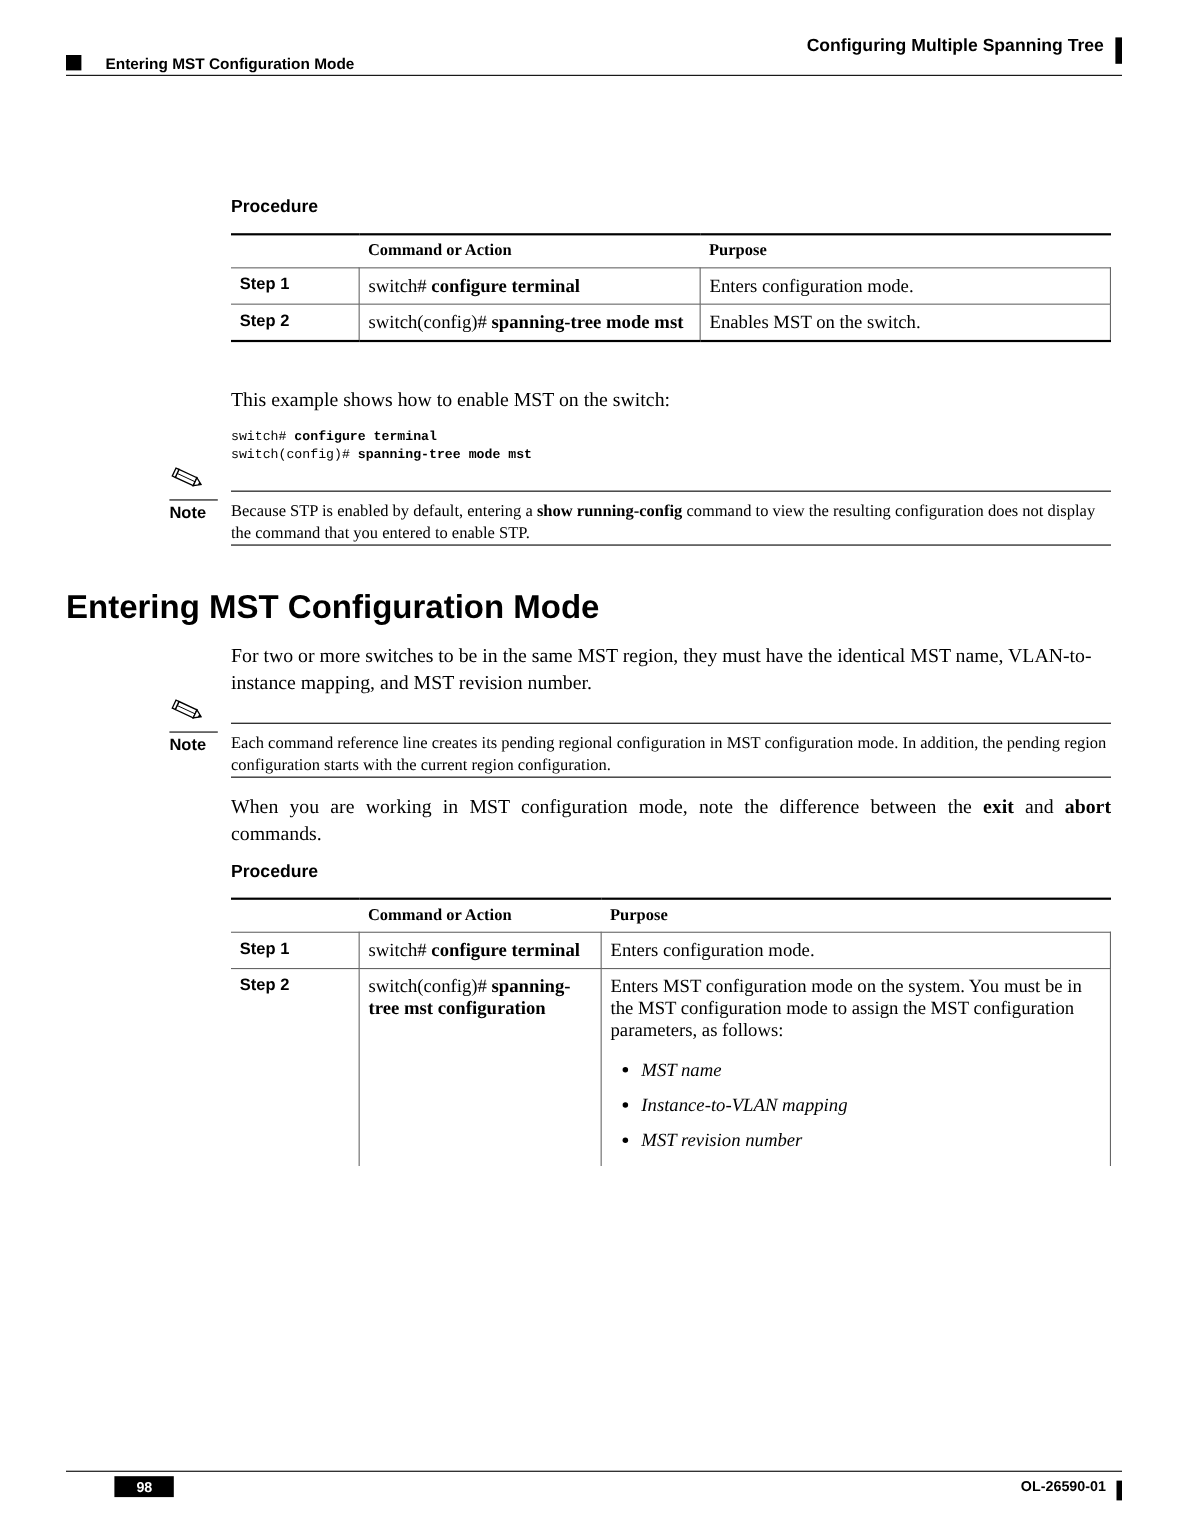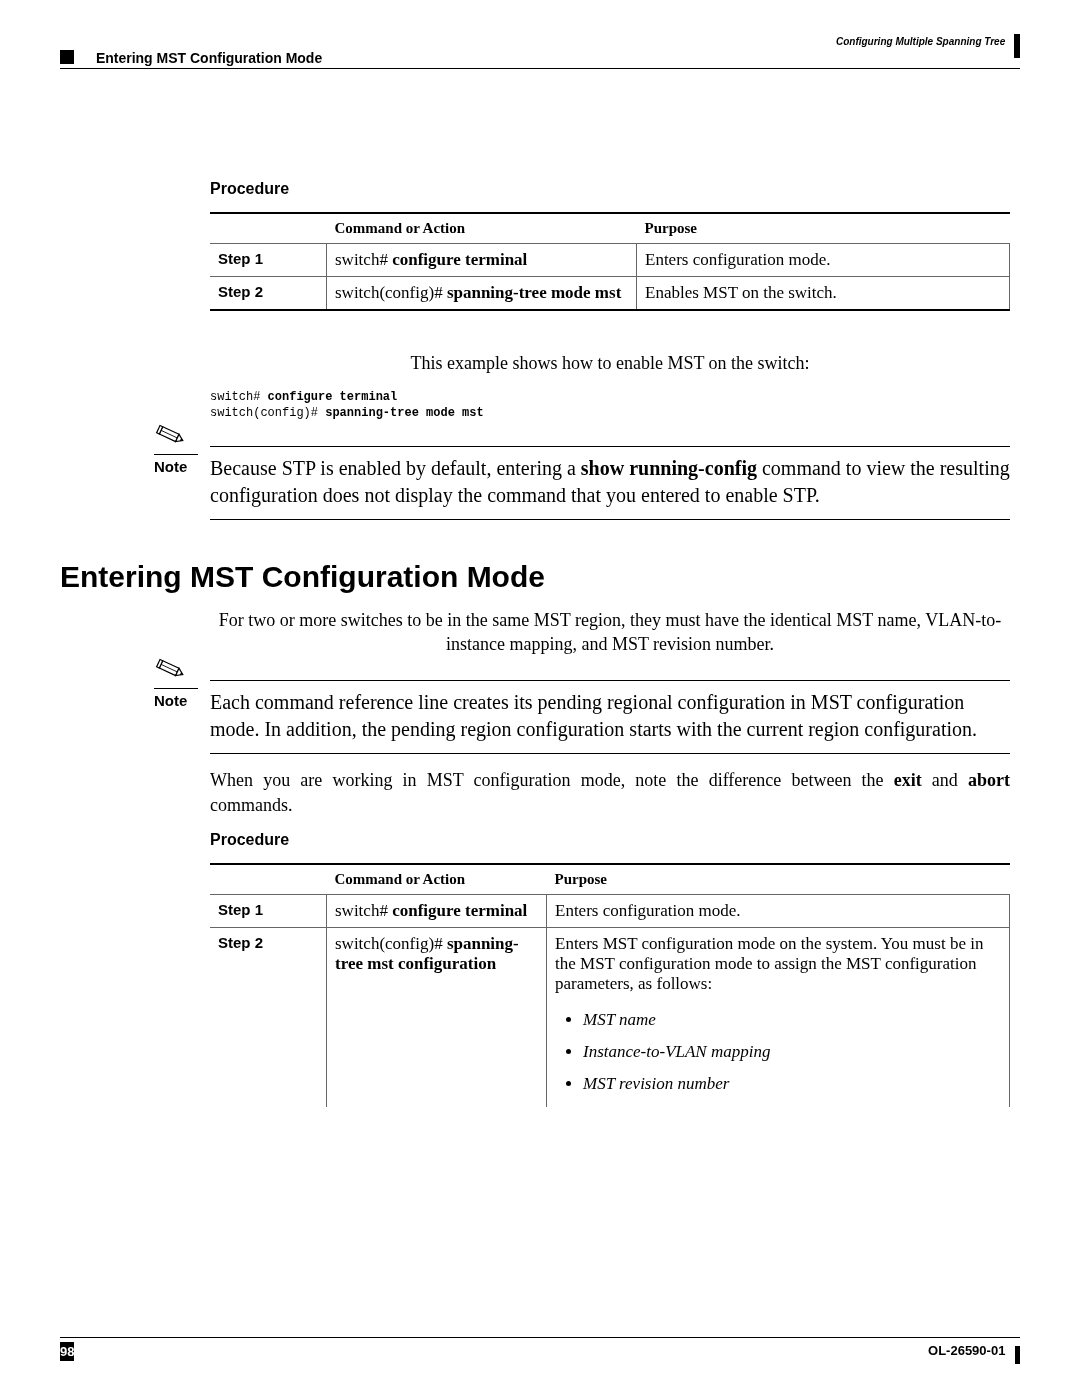--- a/index.html
+++ b/index.html
@@ -21,23 +21,22 @@
     position: relative;
     height: 40px;
     margin-bottom: 10px;
   }
   .top-right {
     position: absolute;
     right: 0;
     top: 0;
     font-family: Arial, Helvetica, sans-serif;
     font-weight: bold;
-    font-size: 10px;
+    font-size: 16px;
     text-align: right;
-    font-style: italic;
   }
   .top-right-bar {
     display: inline-block;
     width: 6px;
     height: 24px;
     background: #000;
     vertical-align: middle;
     margin-left: 6px;
     position: relative;
     top: 4px;
@@ -109,21 +108,20 @@
     font-size: 15px;
     width: 100px;
     border-left: none;
   }
   .cmd-prefix { font-family: "Times New Roman", serif; }
   .cmd-bold { font-weight: bold; }
   .para {
     font-size: 18px;
     line-height: 1.35;
     margin: 14px 0;
-    text-align: center;
   }
   pre.code {
     font-family: "Courier New", monospace;
     font-size: 12px;
     margin: 4px 0 10px 0;
     white-space: pre;
     line-height: 1.35;
   }
   pre.code .b { font-weight: bold; }
   .note-block {
@@ -150,23 +148,22 @@
   }
   .note-label {
     font-family: Arial, Helvetica, sans-serif;
     font-weight: bold;
     font-size: 15px;
     position: absolute;
     left: -56px;
     top: 12px;
   }
   .note-body {
-    font-size: 20px;
+    font-size: 15px;
     line-height: 1.35;
-    padding-bottom: 10px;
     border-bottom: 1.5px solid #000;
   }
   h1.section {
     font-family: Arial, Helvetica, sans-serif;
     font-weight: bold;
     font-size: 30px;
     margin: 40px 0 14px -150px;
   }
   .footer {
     position: absolute;
@@ -182,24 +179,25 @@
     display: flex;
     justify-content: space-between;
     align-items: center;
     font-family: Arial, Helvetica, sans-serif;
     font-size: 13px;
     font-weight: bold;
   }
   .page-num-box {
     background: #000;
     color: #fff;
-    padding: 2px 0;
+    padding: 2px 20px;
     font-family: Arial, Helvetica, sans-serif;
     font-weight: bold;
     font-size: 13px;
+    margin-left: 44px;
   }
   .footer-left { display: flex; align-items: center; gap: 12px; }
   .footer-right .bar {
     display: inline-block;
     width: 5px;
     height: 18px;
     background: #000;
     vertical-align: middle;
     margin-left: 6px;
     position: relative;

